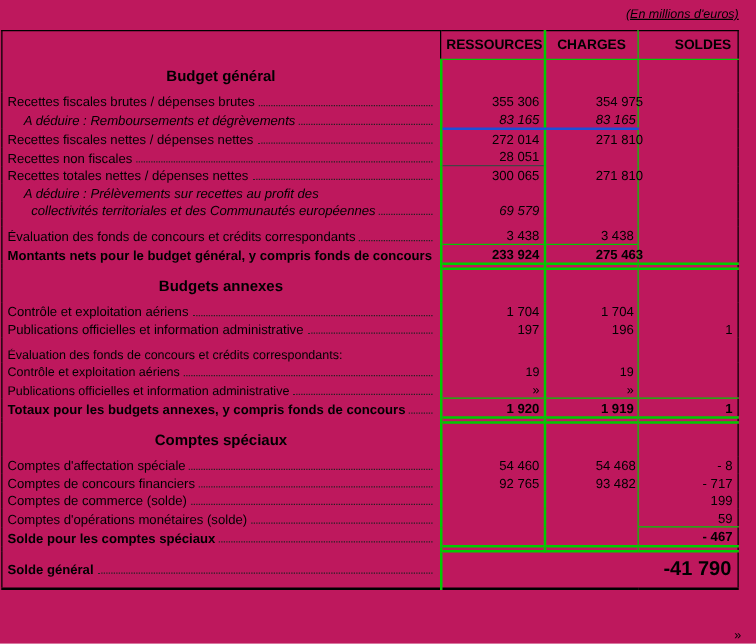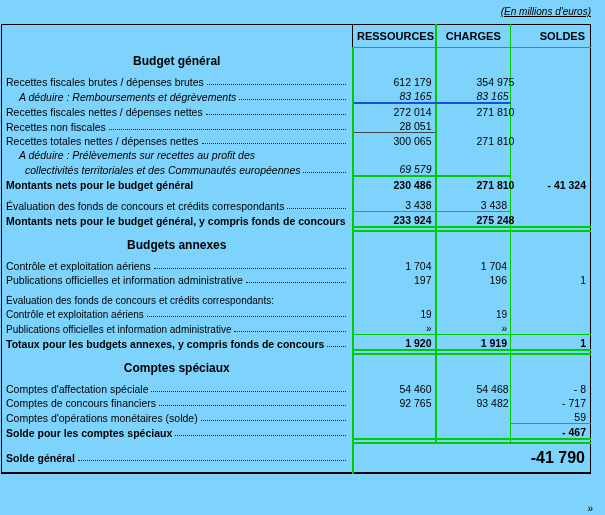--- a/index.html
+++ b/index.html
@@ -1,17 +1,17 @@
 <!DOCTYPE html>
 <html><head>
 <meta charset="utf-8">
 <style>
   html,body { margin:0; padding:0; background:#fff; }
   .page {
-    position:relative; width:605px; height:515px; background:#7dd3fc;
+    position:relative; width:605px; height:515px; background:#be185d;
     font-family:"Liberation Sans", sans-serif; color:#000; overflow:hidden;
   }
   .caption {
     position:absolute; top:6px; right:14px;
     font-size:10px; font-style:italic; text-decoration:underline;
   }
   table.budget {
     position:absolute; top:24px; left:1px; width:589px;
     border-collapse:collapse; table-layout:fixed;
     border:1px solid #000; border-bottom-width:2px;
@@ -88,21 +88,21 @@
           <td class="c-c"></td>
           <td class="c-s"></td>
         </tr>
         <tr class="data">
           <td class="c-l">
             <div class="lab">
               <span class="txt">Recettes fiscales brutes / dépenses brutes</span>
               <span class="leader"></span>
             </div>
           </td>
-          <td class="c-r">612 179</td>
+          <td class="c-r">355 306</td>
           <td class="c-c">354 975</td>
           <td class="c-s"></td>
         </tr>
         <tr class="data bb-rc2 italic">
           <td class="c-l">
             <div class="lab ind1">
               <span class="txt">A déduire : Remboursements et dégrèvements</span>
               <span class="leader"></span>
             </div>
           </td>
@@ -157,30 +157,20 @@
           <td class="c-l">
             <div class="lab ind2">
               <span class="txt">collectivités territoriales et des Communautés européennes</span>
               <span class="leader"></span>
             </div>
           </td>
           <td class="c-r">69 579</td>
           <td class="c-c"></td>
           <td class="c-s"></td>
         </tr>
-        <tr class="data bt-rc2 bold">
-          <td class="c-l">
-            <div class="lab">
-              <span class="txt">Montants nets pour le budget général</span>
-            </div>
-          </td>
-          <td class="c-r">230 486</td>
-          <td class="c-c">271 810</td>
-          <td class="c-s">- 41 324</td>
-        </tr>
         <tr class="spacer">
           <td class="c-l"></td>
           <td class="c-r"></td>
           <td class="c-c"></td>
           <td class="c-s"></td>
         </tr>
         <tr class="data">
           <td class="c-l">
             <div class="lab">
               <span class="txt">Évaluation des fonds de concours et crédits correspondants</span>
@@ -191,21 +181,21 @@
           <td class="c-c">3 438</td>
           <td class="c-s"></td>
         </tr>
         <tr class="data bt-rc1 bold">
           <td class="c-l">
             <div class="lab">
               <span class="txt">Montants nets pour le budget général, y compris fonds de concours</span>
             </div>
           </td>
           <td class="c-r">233 924</td>
-          <td class="c-c">275 248</td>
+          <td class="c-c">275 463</td>
           <td class="c-s"></td>
         </tr>
         <tr class="divider">
           <td class="c-l"></td>
           <td class="c-r dv"></td>
           <td class="c-c dv"></td>
           <td class="c-s dv"></td>
         </tr>
         <tr class="heading">
           <td class="c-l">Budgets annexes</td>
@@ -314,20 +304,31 @@
               <span class="leader"></span>
             </div>
           </td>
           <td class="c-r">92 765</td>
           <td class="c-c">93 482</td>
           <td class="c-s">- 717</td>
         </tr>
         <tr class="data">
           <td class="c-l">
             <div class="lab">
+              <span class="txt">Comptes de commerce (solde)</span>
+              <span class="leader"></span>
+            </div>
+          </td>
+          <td class="c-r"></td>
+          <td class="c-c"></td>
+          <td class="c-s">199</td>
+        </tr>
+        <tr class="data">
+          <td class="c-l">
+            <div class="lab">
               <span class="txt">Comptes d'opérations monétaires (solde)</span>
               <span class="leader"></span>
             </div>
           </td>
           <td class="c-r"></td>
           <td class="c-c"></td>
           <td class="c-s">59</td>
         </tr>
         <tr class="data bt-s1 bold">
           <td class="c-l">

